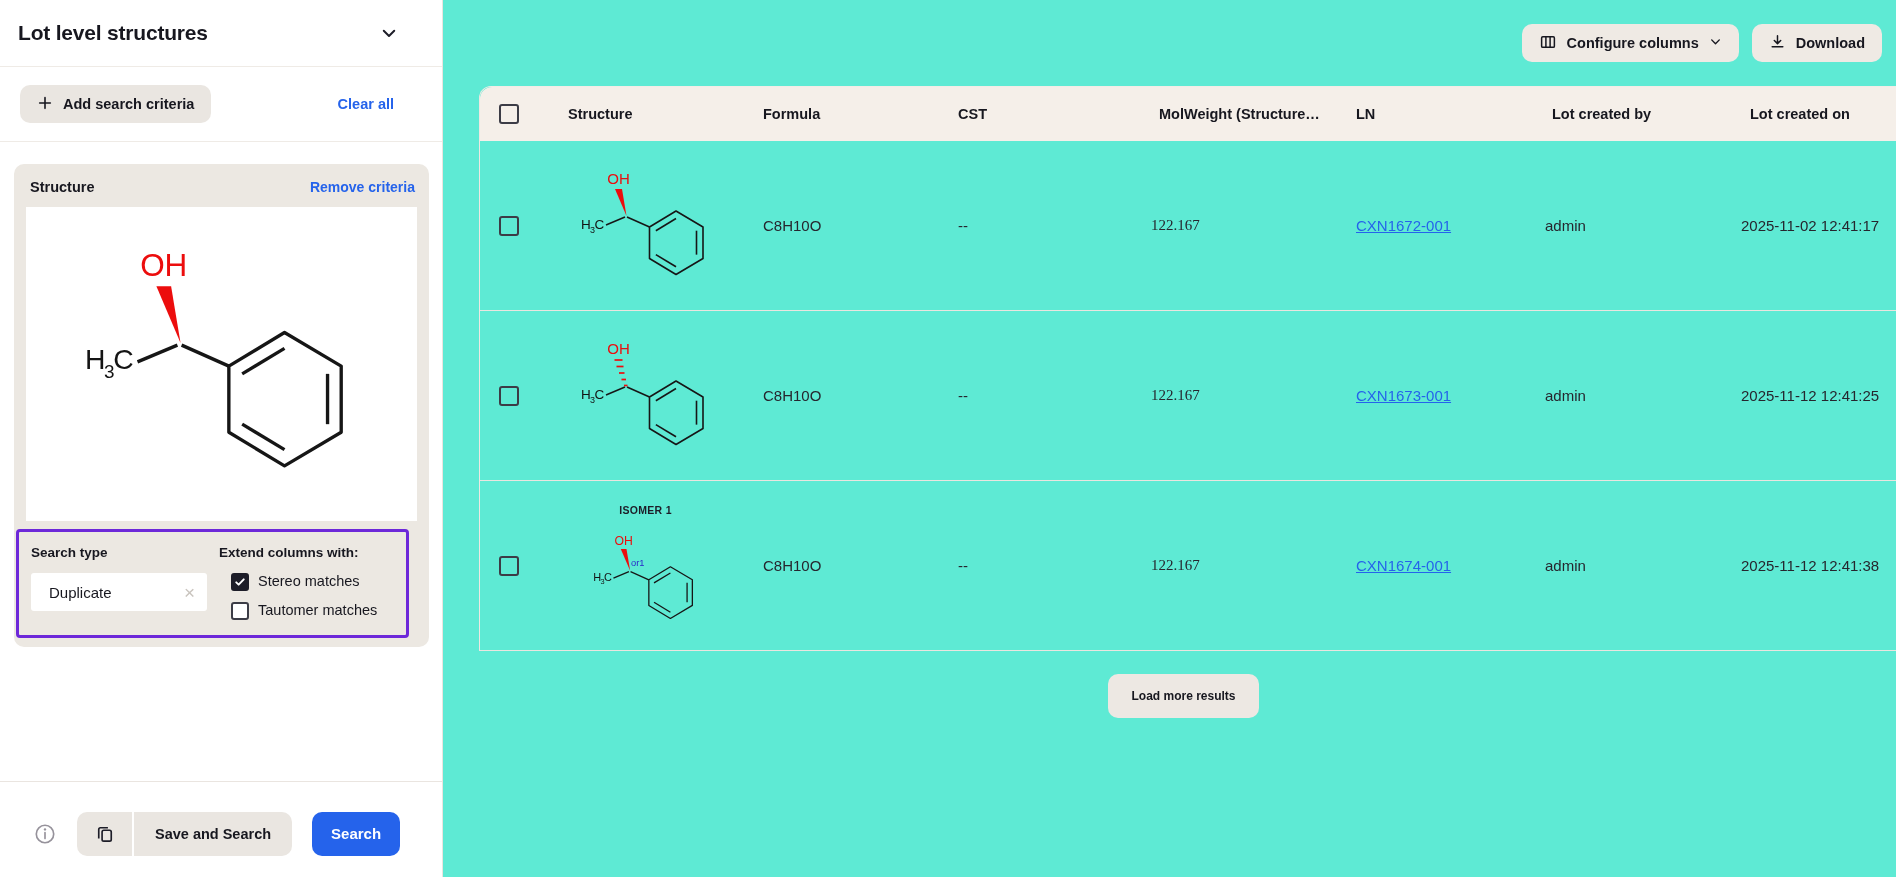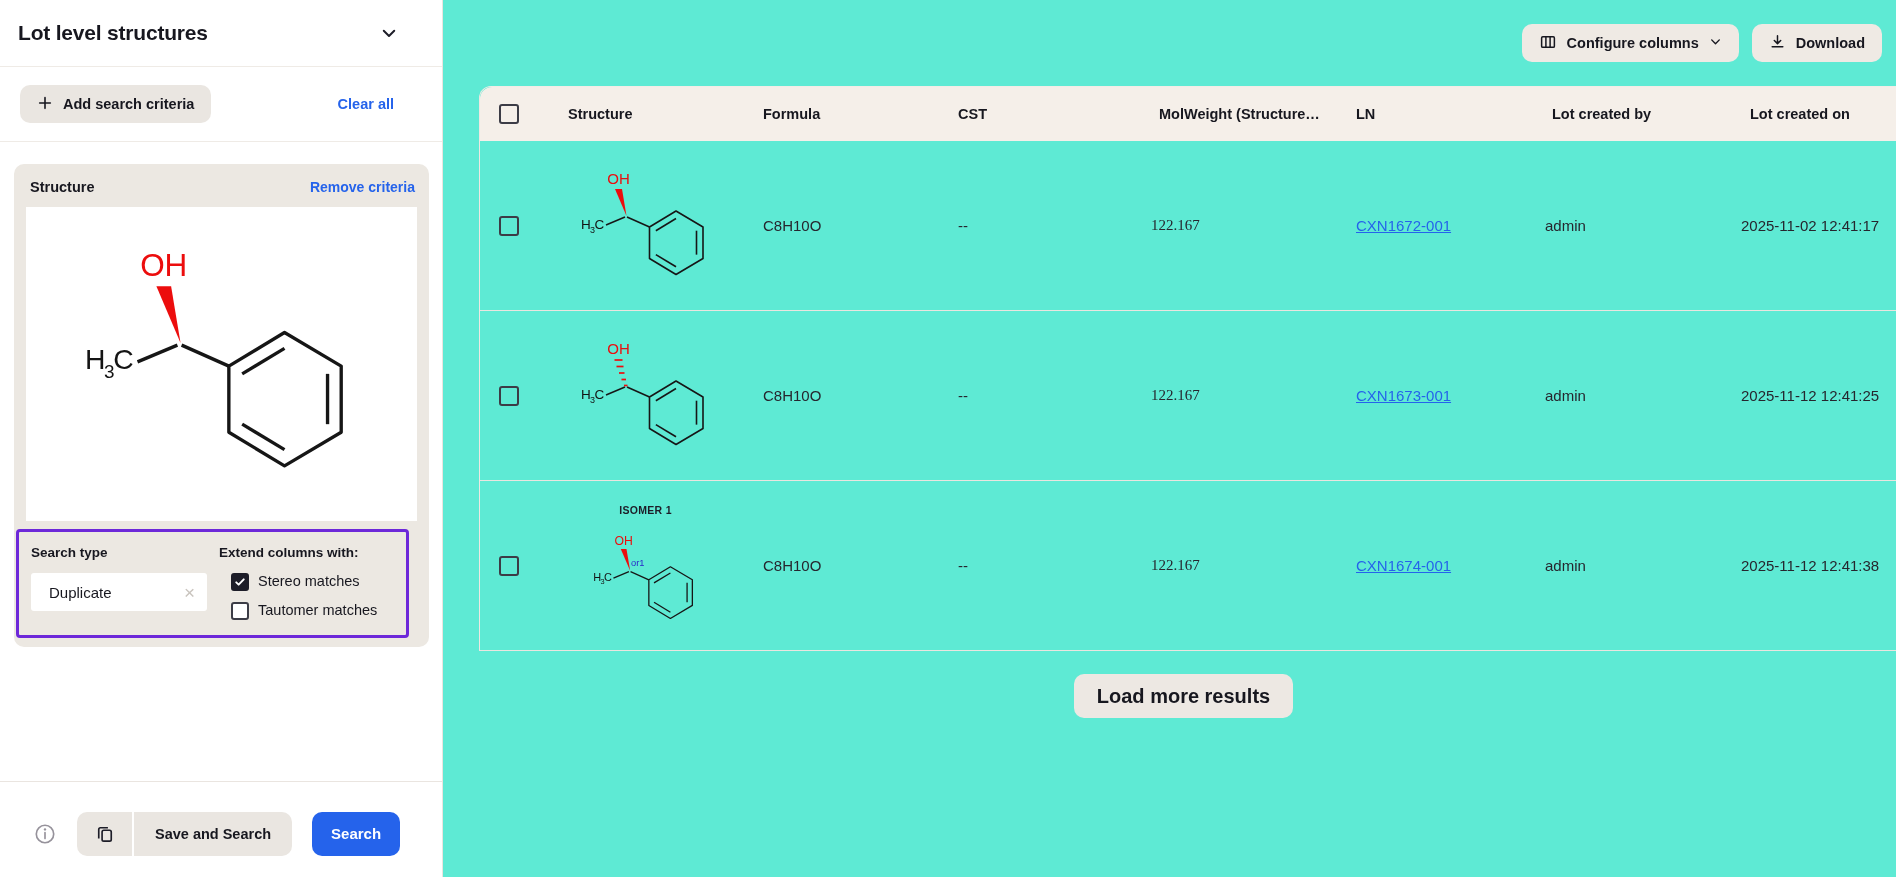--- a/index.html
+++ b/index.html
@@ -54,21 +54,21 @@
   .cell { padding-left:10px; }
   .cell.molweight { padding-left:13px;font-family:Liberation Serif, serif; }
   .cell.ln { padding-left:8px; }
   .cell.created-by { padding-left:7px; }
   .cell.created-on { padding-left:8px; }
   .cell.check, .th.check { display:flex; justify-content:center; padding:0; }
   .cell.structure { display:flex; flex-direction:column; align-items:center; justify-content:center; padding:0; }
   .isomer-caption { font-size:10.5px; font-weight:700; letter-spacing:0.3px; color:#1D1D28; margin-bottom:14px; }
   a.ln-link { color:#2563EB; text-decoration:underline; }
   .load-more-wrap { text-align:center; margin-top:23px; }
-  .btn-load { background:#EDE8E3; border:none; border-radius:10px; height:44px; padding:0 23px; font-size:20px; font-weight:700; font-family:inherit; color:#17171F; cursor:pointer; }
+  .btn-load { background:#EDE8E3; border:none; border-radius:10px; height:44px; padding:0 23px; font-size:12px; font-weight:700; font-family:inherit; color:#17171F; cursor:pointer; }
 
   svg text { font-family:"Liberation Sans", sans-serif; }
 </style>
 </head>
 <body>
 
 <svg width="0" height="0" style="position:absolute">
   <defs>
     <g id="mol-skeleton" stroke="#161616" stroke-width="3.2" fill="none" stroke-linejoin="round">
       <line x1="70" y1="118" x2="108" y2="102"></line>

